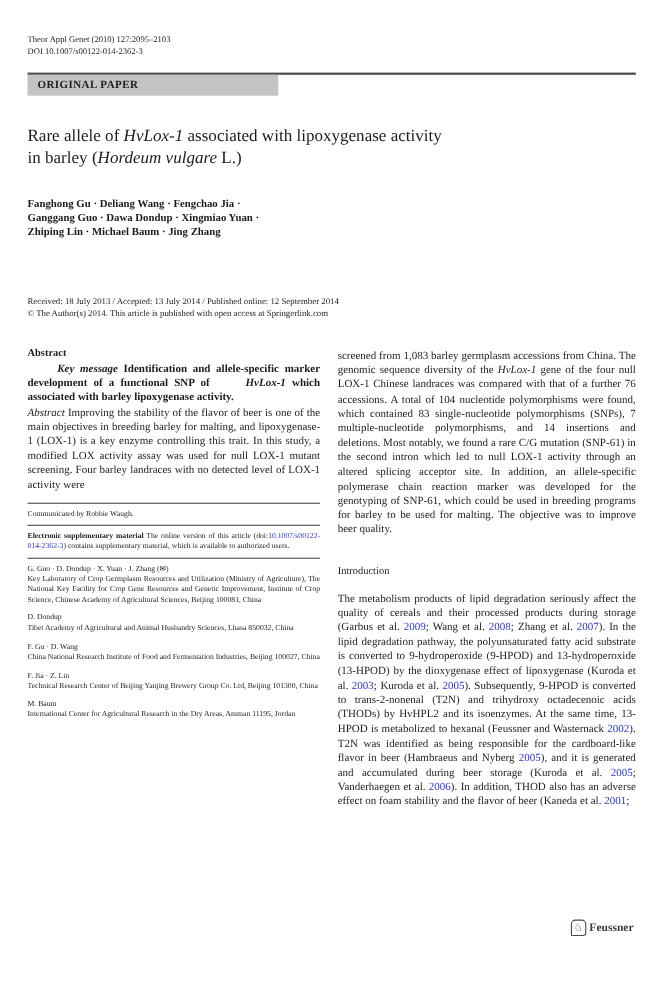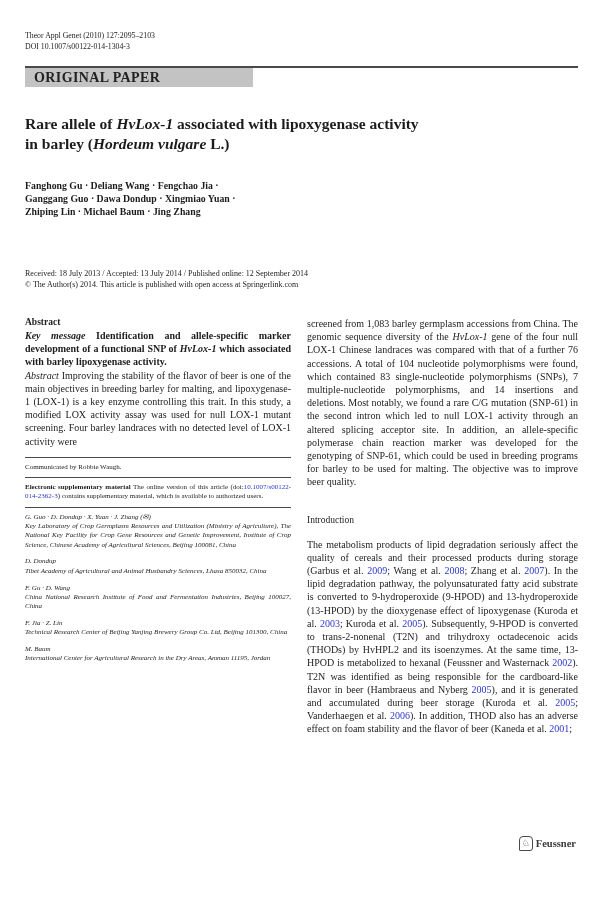--- a/index.html
+++ b/index.html
@@ -3,58 +3,58 @@
 <meta charset="utf-8">
 <style>
   html,body{margin:0;padding:0;}
   body{
     width:600px;height:900px;background:#ffffff;position:relative;overflow:hidden;
     font-family:"Liberation Serif", serif;color:#1c1c1c;
     -webkit-font-smoothing:antialiased;
   }
   .i{font-style:italic;}
   .b{font-weight:bold;}
-  .bi{font-weight:bold;font-style:italic;}
+  .bi{font-weight:bold;font-style:italic;margin-left:27px;}
   .lk{color:#2b36c9;}
   .pdf-header{position:absolute;left:25px;top:31px;font-size:7.8px;line-height:10.5px;}
   .top-rule{position:absolute;left:25px;top:66px;width:553px;height:2px;background:#4a4a4a;}
   .type-band{
     position:absolute;left:25px;top:68px;width:228px;height:19px;background:#c3c3c3;
     display:flex;align-items:center;padding-left:9px;box-sizing:border-box;
   }
-  .type-band span{font-size:14px;font-weight:bold;letter-spacing:.4px;color:#222;}
-  .title{position:absolute;left:25px;top:114px;width:540px;font-size:15.5px;font-weight:bold;line-height:19.5px;}
+  .type-band span{font-size:10px;font-weight:bold;letter-spacing:.4px;color:#222;}
+  .title{position:absolute;left:25px;top:114px;width:540px;font-size:15.5px;font-weight:normal;line-height:19.5px;}
   .authors{position:absolute;left:25px;top:179px;font-size:9.8px;font-weight:bold;line-height:13.2px;}
   .received{position:absolute;left:25px;top:269px;font-size:8px;line-height:10.8px;}
   .columns{position:absolute;left:25px;top:317px;width:553px;display:flex;}
   .col-left{width:266px;margin-right:16px;}
   .col-right{width:271px;}
   .sec-head{font-size:9.5px;font-weight:bold;margin:0 0 2px 0;}
   .para{font-size:10px;line-height:13.2px;text-align:justify;margin:0;}
   .fn{font-size:7px;line-height:9.3px;text-align:justify;}
   .fn-sep{border:none;border-top:1px solid #4a4a4a;margin:5px 0 5px 0;height:0;}
   .fn-gap{margin-top:9px;}
-  .aff{margin-bottom:7.5px;font-style:italic;}
+  .aff{margin-bottom:7.5px;}
   .intro-head{font-size:9.5px;font-weight:normal;margin:26px 0 13px 0;}
   .springer-logo{
     position:absolute;right:24px;top:836px;display:flex;align-items:center;gap:3px;
     font-size:10.5px;font-weight:bold;color:#3a3a3a;
   }
   .logo-mark{
     display:inline-flex;align-items:center;justify-content:center;
     width:12px;height:13px;border:1px solid #4a4a4a;border-radius:4px 4px 3px 1px;
     font-size:9px;line-height:1;font-weight:normal;
   }
 </style>
 </head>
 <body>
 
 <div class="pdf-header">
   <div>Theor Appl Genet (2010) 127:2095–2103</div>
-  <div>DOI 10.1007/s00122-014-1304-3</div>
+  <div>DOI 10.1007/s00122-014-2362-3</div>
 </div>
 
 <div class="top-rule"></div>
 
 <div class="type-band">
   <span>ORIGINAL PAPER</span>
 </div>
 
 <h1 class="title" style="margin:0;">
   <div><span>Rare allele of </span><span class="i">HvLox-1</span><span> associated with lipoxygenase activity</span></div>

